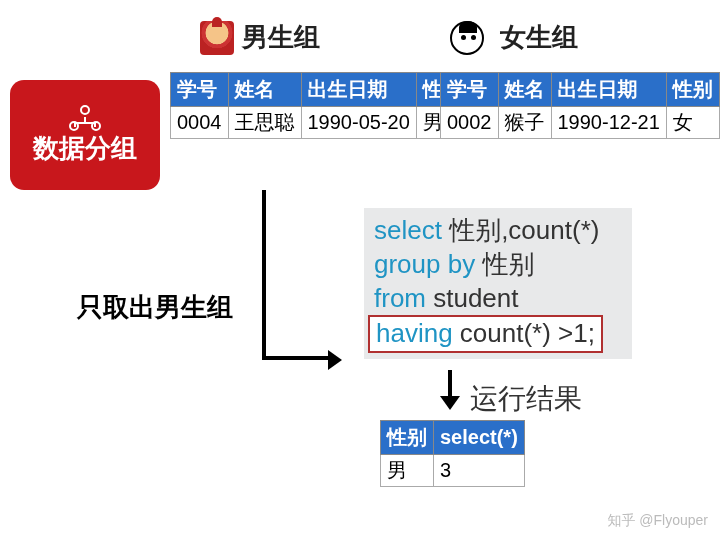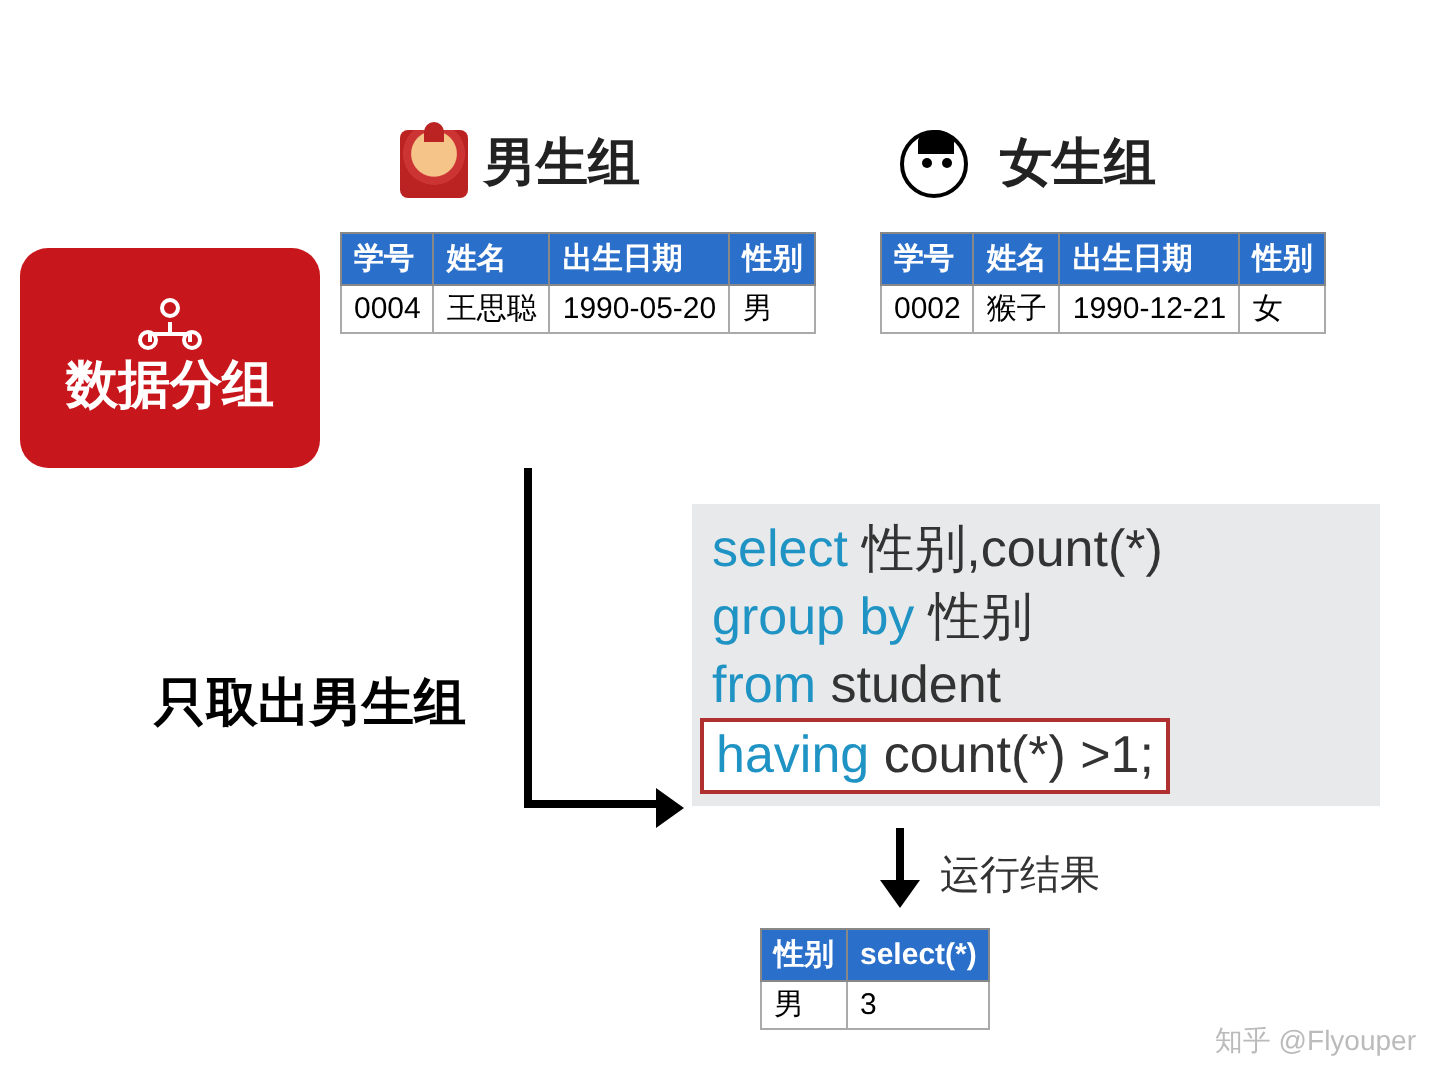--- a/index.html
+++ b/index.html
@@ -1,44 +1,44 @@
 <!DOCTYPE html>
 <html><head>
 <meta charset="utf-8">
 <style>
   * { box-sizing: border-box; margin: 0; padding: 0; }
   body { width: 720px; height: 540px; background: #fff; font-family: "Microsoft YaHei", sans-serif; position: relative; }
-  .layer { position: absolute; margin-top: 44px; }
+  .layer { position: absolute; }
   .heading { font-size: 26px; font-weight: bold; color: #222; display: flex; align-items: center; gap: 8px; }
   .avatar-m { width: 34px; height: 34px; border-radius: 4px; background: radial-gradient(circle at 50% 35%, #f5c488 0 40%, #c33 42% 55%, #b22 56% 100%); position: relative; }
   .avatar-m::after { content:""; position:absolute; top:-4px; left:12px; width:10px; height:10px; background:#b22; border-radius:50% 50% 0 0; }
   .avatar-f { width: 34px; height: 34px; border-radius: 50%; border: 2px solid #000; background: #fff; position: relative; }
   .avatar-f::before { content:""; position:absolute; top:-2px; left:7px; width:18px; height:12px; background:#000; border-radius:50% 50% 0 0; }
   .avatar-f::after { content:""; position:absolute; top:12px; left:9px; width:5px; height:5px; background:#000; border-radius:50%; box-shadow: 10px 0 0 #000; }
-  table.data { border-collapse: collapse; background: #fff; font-size: 15px; }
+  table.data { border-collapse: collapse; background: #fff; font-size: 20px; }
   table.data th { background: #2a6fc9; color: #fff; font-weight: bold; padding: 3px 6px; text-align: left; border: 1px solid #888; }
   table.data td { border: 1px solid #aaa; padding: 2px 6px; }
   .red-box { background: #c8171c; color: #fff; width: 150px; height: 110px; border-radius: 14px; text-align: center; font-size: 26px; font-weight: bold; display:flex; flex-direction:column; align-items:center; justify-content:center; gap:0; }
   .tree-icon { width:32px; height:26px; position:relative; }
   .tree-icon .n { position:absolute; width:10px; height:10px; border:2px solid #fff; border-radius:50%; }
   .tree-icon .n1 { top:0; left:11px; }
   .tree-icon .n2 { bottom:0; left:0; }
   .tree-icon .n3 { bottom:0; right:0; }
   .tree-icon .l { position:absolute; background:#fff; }
   .tree-icon .l1 { top:12px; left:15px; width:2px; height:6px; }
   .tree-icon .l2 { top:17px; left:5px; width:22px; height:2px; }
   .tree-icon .l3 { top:18px; left:5px; width:2px; height:4px; }
   .tree-icon .l4 { top:18px; left:25px; width:2px; height:4px; }
   .arrow-dr { border-left: 4px solid #000; border-bottom: 4px solid #000; }
   .arrow-head { border-left: 10px solid transparent; border-right: 10px solid transparent; border-top: 14px solid #000; }
   .sql-block { background: #e8e9ea; padding: 6px 10px; font-size: 26px; line-height: 1.3; color: #333; font-family: "Segoe UI", "Microsoft YaHei", sans-serif; }
   .kw { color: #1f94c4; }
   .having-row { background: #ffffff; border: 2px solid #b03030; display: inline-block; padding: 0 6px 0 0; }
   .sub-heading { font-size: 26px; font-weight: 900; color: #000; }
-  .result-label { font-size: 20px; color: #333; }
+  .result-label { font-size: 28px; color: #333; }
   .watermark { position:absolute; right:12px; bottom:10px; color:#bbb; font-size:14px; }
 </style>
 </head>
 <body>
 
 <div class="layer heading" style="left:200px; top:20px;">
   <span class="avatar-m"></span>
   <span>男生组</span>
 </div>
 <div class="layer heading" style="left:450px; top:20px;gap:16px;">
@@ -91,21 +91,21 @@
         <td>女</td>
       </tr>
 </tbody>
   </table>
 
 <div class="layer sub-heading" style="left:77px; top:290px;">只取出男生组</div>
 
 <div class="layer arrow-dr" style="left:262px; top:190px; width:70px; height:170px;"></div>
 <div class="layer" style="left:328px; top:350px; width:0; height:0; border-top:10px solid transparent; border-bottom:10px solid transparent; border-left:14px solid #000;"></div>
 
-<div class="layer sql-block" style="left:346px; top:208px; width:344px;">
+<div class="layer sql-block" style="left:364px; top:208px; width:268px;">
   <div><span class="kw">select</span><span> 性别,count(*)</span></div>
   <div><span class="kw">group by</span><span> 性别</span></div>
   <div><span class="kw">from</span><span> student</span></div>
   <div class="having-row" style="margin-left:-6px; padding-left:6px;"><span class="kw">having</span><span> count(*) &gt;1;</span></div>
 </div>
 
 <div class="layer" style="left:440px; top:370px; width:0; height:0;">
   <div style="width:4px; height:28px; background:#000; margin-left:8px;"></div>
   <div class="arrow-head" style="margin-top:-2px;"></div>
 </div>

